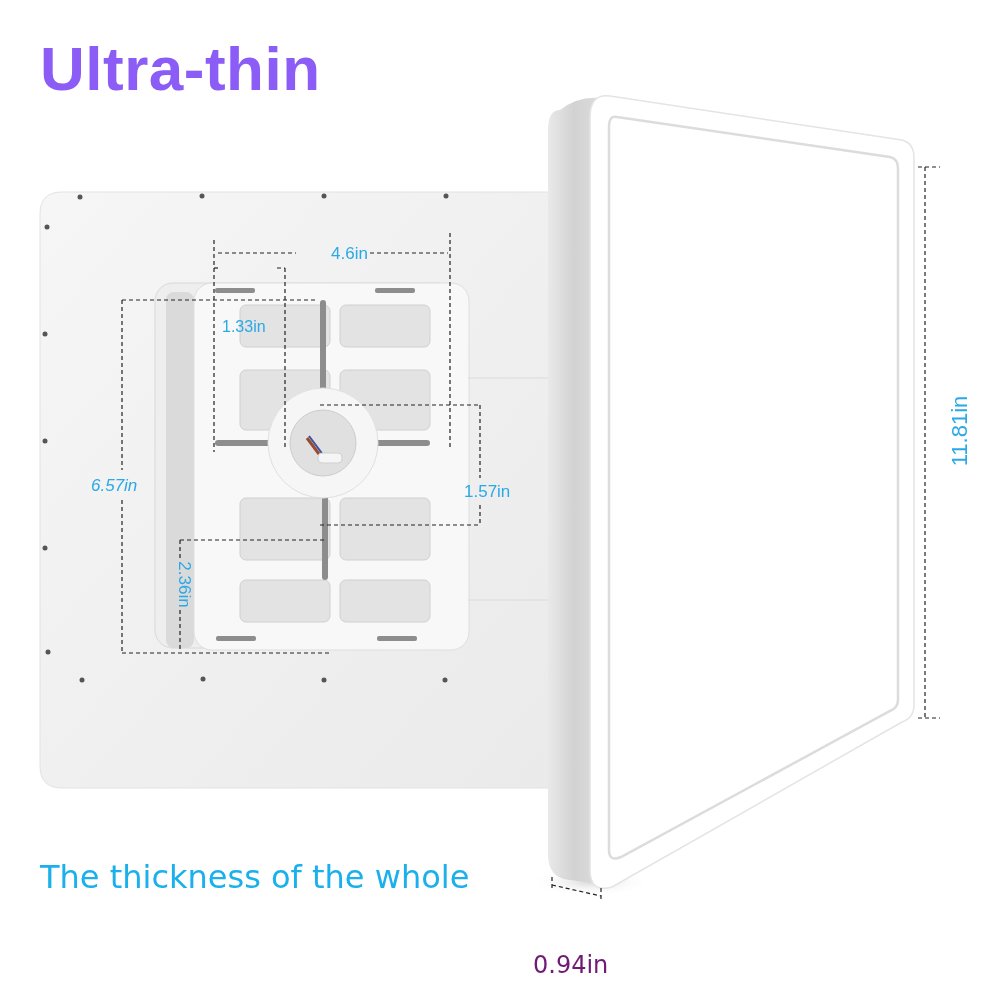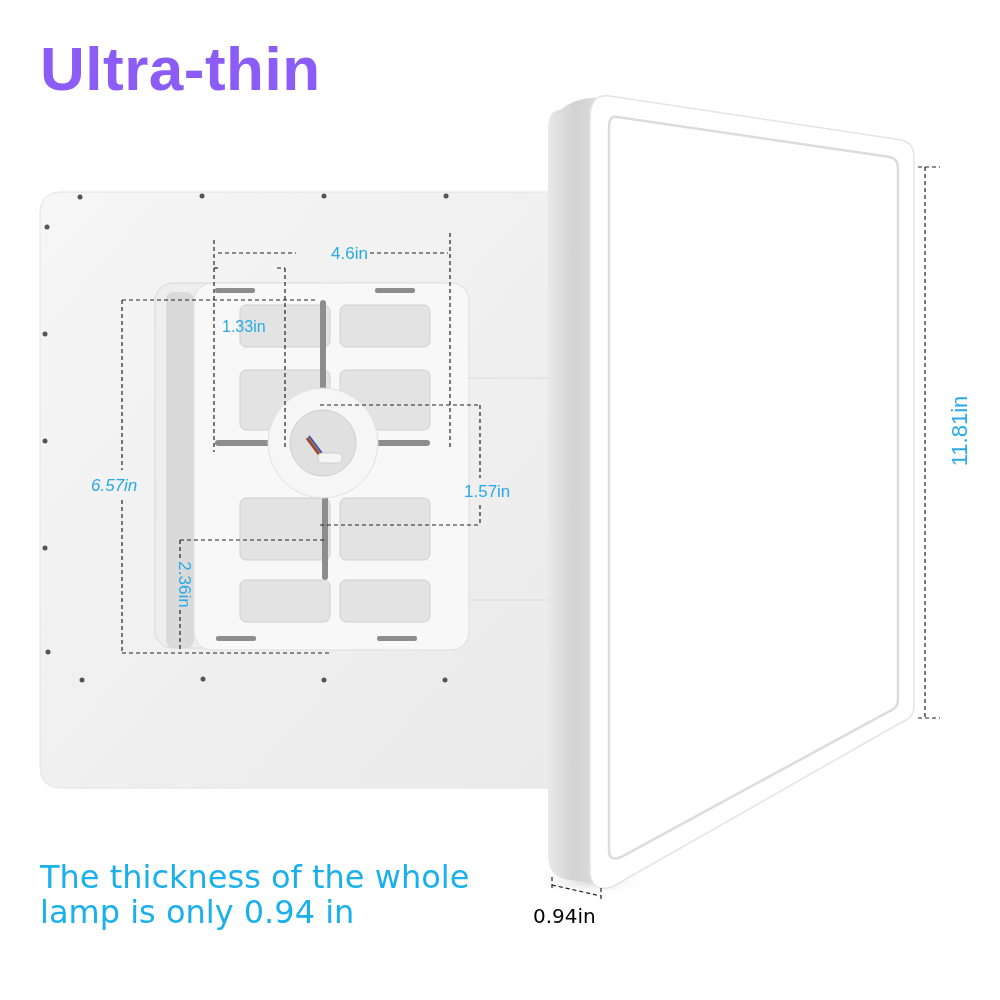--- a/index.html
+++ b/index.html
@@ -2,21 +2,21 @@
 <html><head>
 <meta charset="utf-8">
 <style>
   html, body { margin:0; padding:0; }
   body { width:1000px; height:1000px; background:#ffffff; position:relative; overflow:hidden;
          font-family:"Liberation Sans", sans-serif; }
   .abs { position:absolute; }
   .title { left:40px; top:38px; font-size:62px; font-weight:bold; color:#8b5cf6; letter-spacing:0.5px; line-height:1; }
   .dim { color:#2aa9e6; font-size:17px; line-height:1; white-space:nowrap; }
   .caption { left:40px; top:860px; font-family:"DejaVu Sans", sans-serif; font-size:32px; color:#1ab0ec; line-height:35px; }
-  .thick-label { left:533px; top:904px; font-family:"DejaVu Sans", sans-serif; font-size:20px; color:#000000; }
+  .thick-label { left:533px; top:951px; font-family:"DejaVu Sans", sans-serif; font-size:24px; color:#701a75; }
   svg { position:absolute; left:0; top:0; }
 </style>
 </head>
 <body>
 
 <svg width="1000" height="1000" viewBox="0 0 1000 1000">
   <defs>
     <linearGradient id="sideGrad" x1="0" x2="1" y1="0" y2="0">
       <stop offset="0" stop-color="#e9e9e9"></stop>
       <stop offset="0.5" stop-color="#d2d2d2"></stop>
@@ -138,14 +138,13 @@
 <div class="abs dim" style="left:331px; top:245px;">4.6in</div>
 <div class="abs dim" style="left:222px; top:274px; font-size:16px;margin-top:45px;">1.33in</div>
 <div class="abs dim" style="left:91px; top:477px;font-style:italic;">6.57in</div>
 <div class="abs dim" style="left:464px; top:483px;">1.57in</div>
 <div class="abs dim" style="left:161px; top:576px; transform:rotate(90deg); transform-origin:center center;">2.36in</div>
 <div class="abs dim" style="left:925px; top:420px; font-size:22px; transform:rotate(-90deg); transform-origin:center center;">11.81in</div>
 <div class="abs thick-label">0.94in</div>
 
 <div class="abs caption">
   <div>The thickness of the whole</div>
-  <div>lamp is only 0.94 in</div>
 </div>
 
 </body></html>

